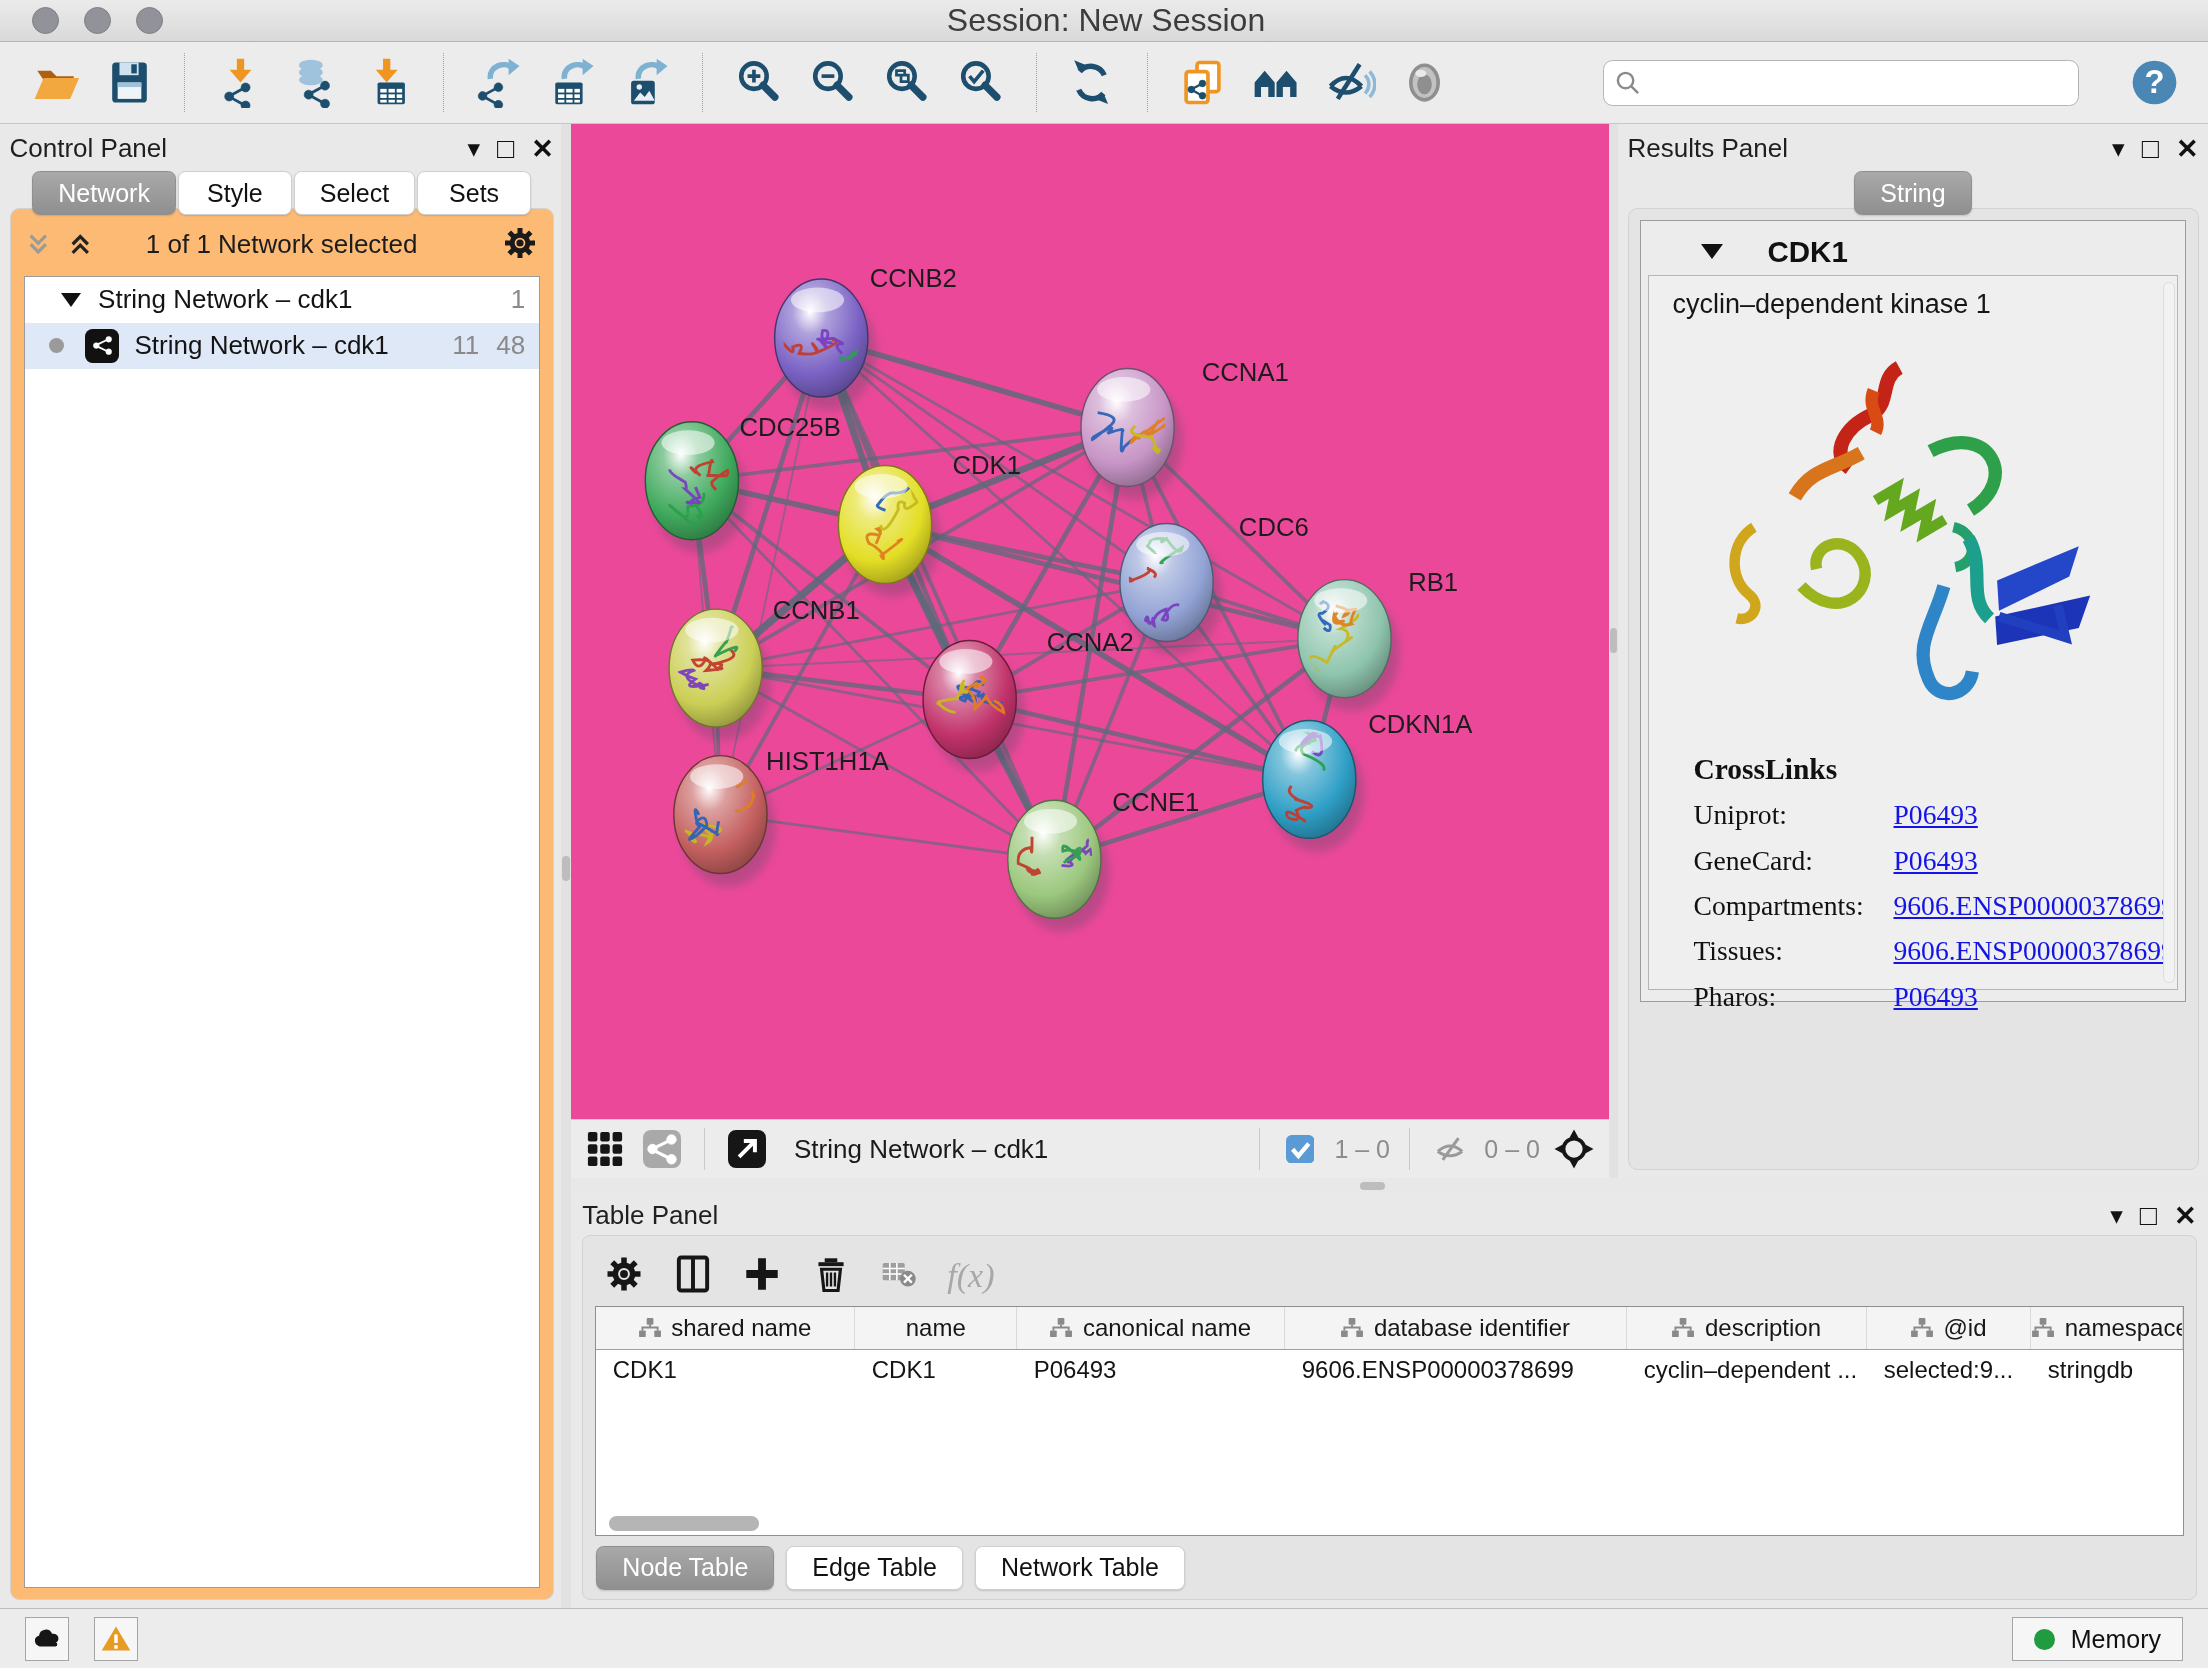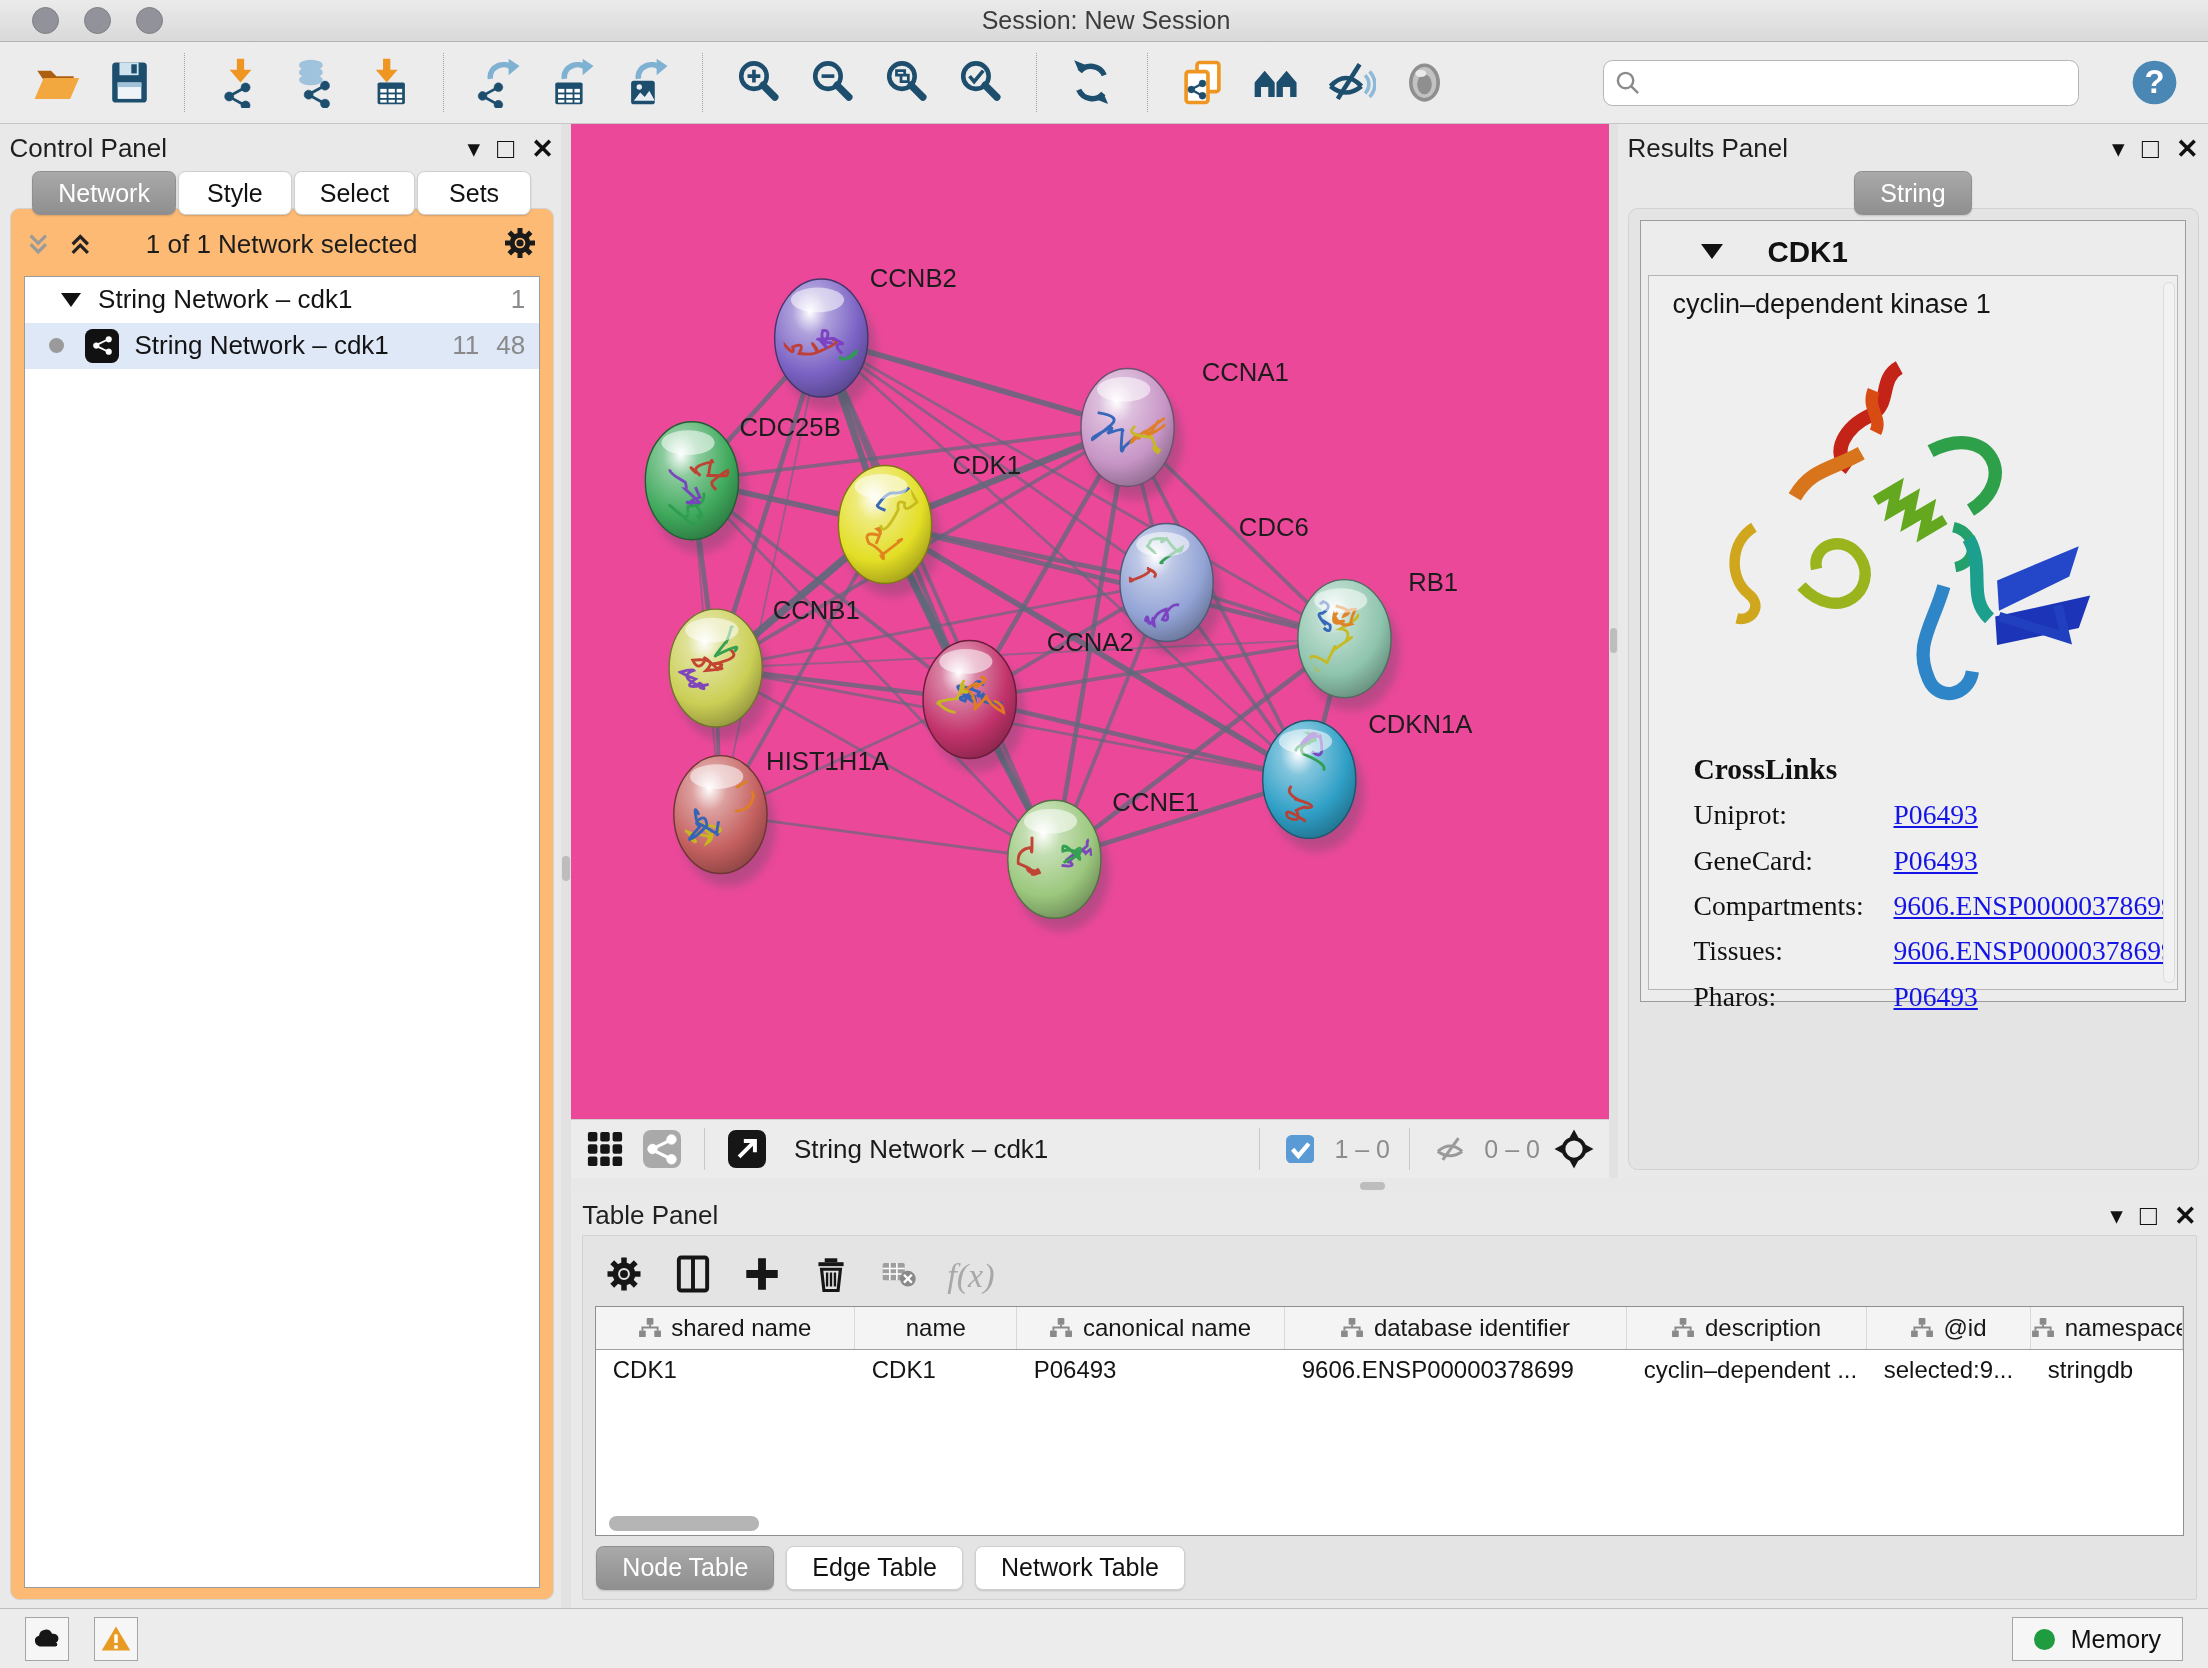--- a/index.html
+++ b/index.html
@@ -2,21 +2,21 @@
 <html style="font-size:15px"><head>
 <meta charset="utf-8">
 <style>
   html,body{margin:0;padding:0;background:#d8d8d8;font-family:"Liberation Sans",sans-serif;}
   *{box-sizing:border-box;}
   .window{width:2208px;height:1668px;position:relative;background:#ececec;overflow:hidden;}
   
   .titlebar{height:42px;background:linear-gradient(#ebebeb,#d9d9d9);border-bottom:1px solid #b3b3b3;display:flex;align-items:center;position:relative;}
   .lights{display:flex;gap:25px;padding-left:32px;}
   .light{width:27px;height:27px;border-radius:50%;background:#92929a;border:1px solid #7e7e84;}
-  .wtitle{position:absolute;left:4px;right:0;text-align:center;font-size:25px;color:#3c3c3c;}
+  .wtitle{position:absolute;left:4px;right:0;text-align:center;font-size:32px;color:#3c3c3c;}
   
   .toolbar{height:82px;background:#ececec;border-bottom:1px solid #c6c6c6;display:flex;align-items:center;padding:0 28.5px;gap:21px;}
   .tbtn{width:53px;height:55px;display:flex;align-items:center;justify-content:center;flex:0 0 auto;}
   .tbtn svg{width:51px;height:51px;}
   .tsep{width:0;height:59px;border-left:1.9px dotted #a2a2a2;margin:0 7.6px;flex:0 0 auto;}
   .searchbox{margin-left:auto;width:476px;height:46px;background:#fff;border:1px solid #b5b5b5;border-radius:9.5px;display:flex;align-items:center;padding:0 11.4px;gap:7.6px;}
   .searchbox input{border:none;outline:none;font-size:23px;flex:1;background:transparent;font-family:"Liberation Sans",sans-serif;}
   .helpbtn{width:51px;height:51px;flex:0 0 auto;margin-left:28.5px;}
   
   .main{display:flex;height:1484px;}
@@ -71,21 +71,21 @@
   .genedesc{font-size:27px;color:#161616;padding:3.8px 0 9.5px 23px;}
   .ribbon{display:block;margin:11.4px auto 0 auto;}
   .xl{font-family:"Liberation Serif",serif;padding-left:44px;margin-top:32px;}
   .xl-title{font-size:29.5px;font-weight:700;color:#111;}
   .xlrow{display:flex;font-size:27.6px;margin-top:13.3px;}
   .xlrow .xll{width:200px;color:#111;}
   .xlrow a{color:#1414e6;text-decoration:underline;}
   .rtrack{position:absolute;right:1.9px;top:5.7px;bottom:5.7px;width:11.4px;background:#f2f2f2;border:1px solid #dcdcdc;border-radius:5.7px;}
   
   .tpanel{flex:1;background:#e9e9e9;padding:3.8px 11.4px 7.6px 11.4px;display:flex;flex-direction:column;}
-  .tinset{flex:1;background:#e4e4e4;border:1px solid #d2d2d2;border-radius:2px;padding:9.5px 11.4px;position:relative;display:flex;flex-direction:column;}
+  .tinset{flex:1;background:#e4e4e4;border:1px solid #d2d2d2;border-radius:8px;padding:9.5px 11.4px;position:relative;display:flex;flex-direction:column;}
   .ttools{display:flex;align-items:center;gap:25px;height:61px;padding-left:7.6px;}
   .ttools svg{width:44px;height:44px;}
   .fx{font-family:"Liberation Serif",serif;font-style:italic;font-size:34px;color:#a8a8a8;}
   .datatable{border:1.9px solid #8f8f8f;background:#fff;height:230px;overflow:hidden;position:relative;}
   table{border-collapse:collapse;table-layout:fixed;width:1586px;}
   th{background:#f4f4f4;border-right:1px solid #d9d9d9;border-bottom:1.9px solid #9f9f9f;height:42px;font-size:24px;font-weight:400;color:#171717;text-align:center;white-space:nowrap;overflow:hidden;}
   th .hic{display:inline-block;vertical-align:-2.9px;margin-right:9.5px;}
   td{height:40px;font-size:24px;color:#141414;padding:0 0 0 17px;white-space:nowrap;overflow:hidden;text-align:left;}
   .hthumb{position:absolute;left:13.3px;bottom:4.8px;width:150px;height:14.3px;background:#b5b5b5;border-radius:7.6px;}
   .btabs{position:absolute;left:13px;right:0;bottom:9.5px;display:flex;justify-content:flex-start;gap:12px;}

